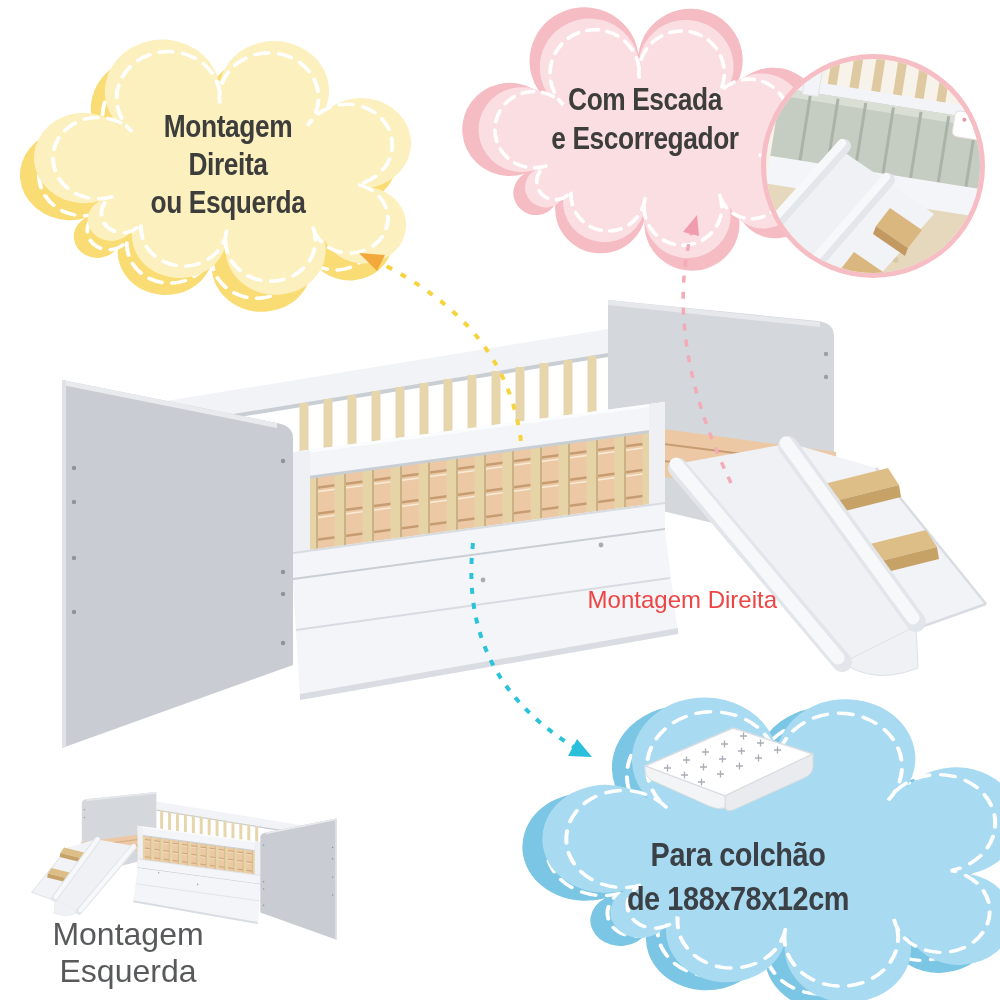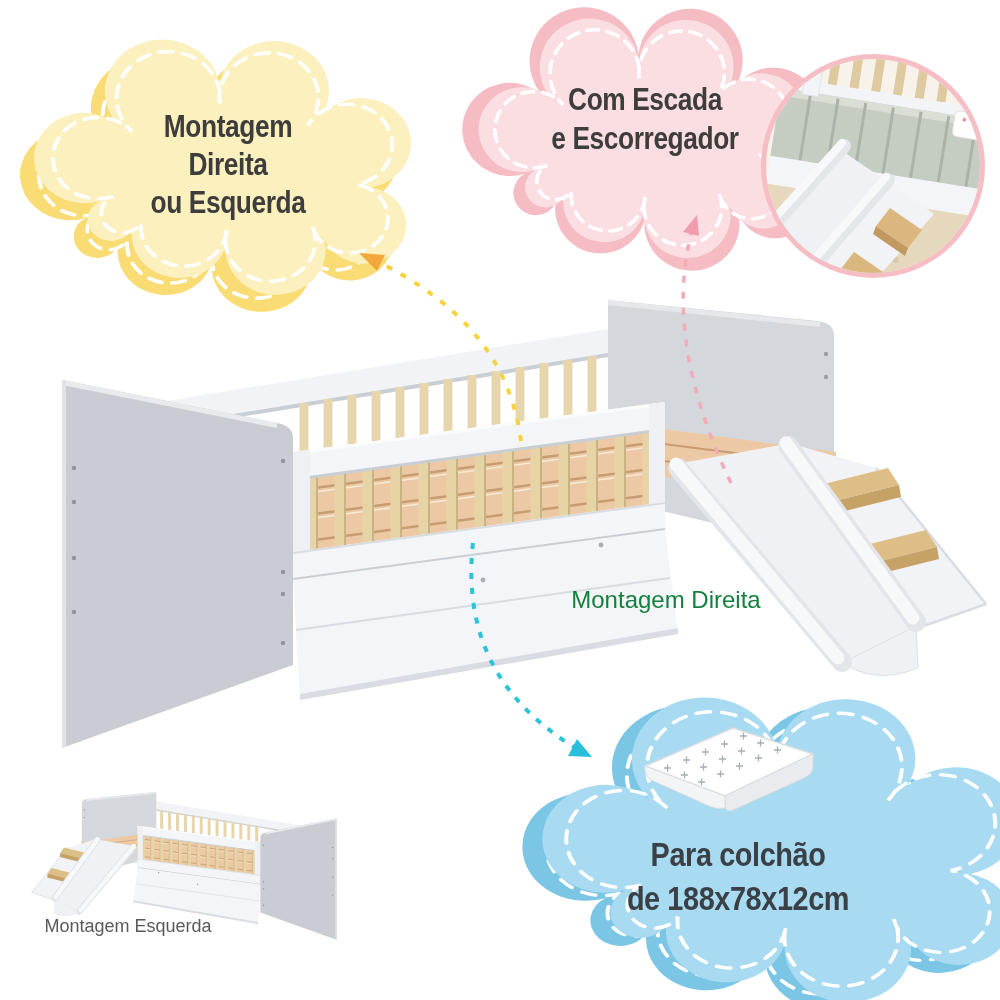--- a/index.html
+++ b/index.html
@@ -272,16 +272,16 @@
 <div class="ct" style="left: 495px; top: 80px; width: 300px; font-size: 31px; line-height: 39px; color: rgb(61, 61, 60);">
   <div>Com Escada</div>
   <div>e Escorregador</div>
 </div>
 
 <div class="ct" style="left: 588px; top: 832px; width: 300px; font-size: 34px; line-height: 44px; color: rgb(58, 64, 69);">
   <div>Para colchão</div>
   <div>de 188x78x12cm</div>
 </div>
 
-<div class="lbl" style="left: 555px; top: 586px; width: 222px; font-size: 24px; color: #15803d;">Montagem Direita</div>
-<div class="lbl" style="left: 18px; top: 916px; width: 220px; font-size: 18px; color: rgb(88, 89, 91);">Montagem Esquerda</div>
+<div class="lbl" style="left: 555px; top: 586px; width: 222px; font-size: 24px; color: #ef4444; text-align: right;">Montagem Direita</div>
+<div class="lbl" style="left: 18px; top: 916px; width: 220px; font-size: 32px; color: rgb(88, 89, 91);">Montagem Esquerda</div>
 
 </div>
 
 </body></html>

